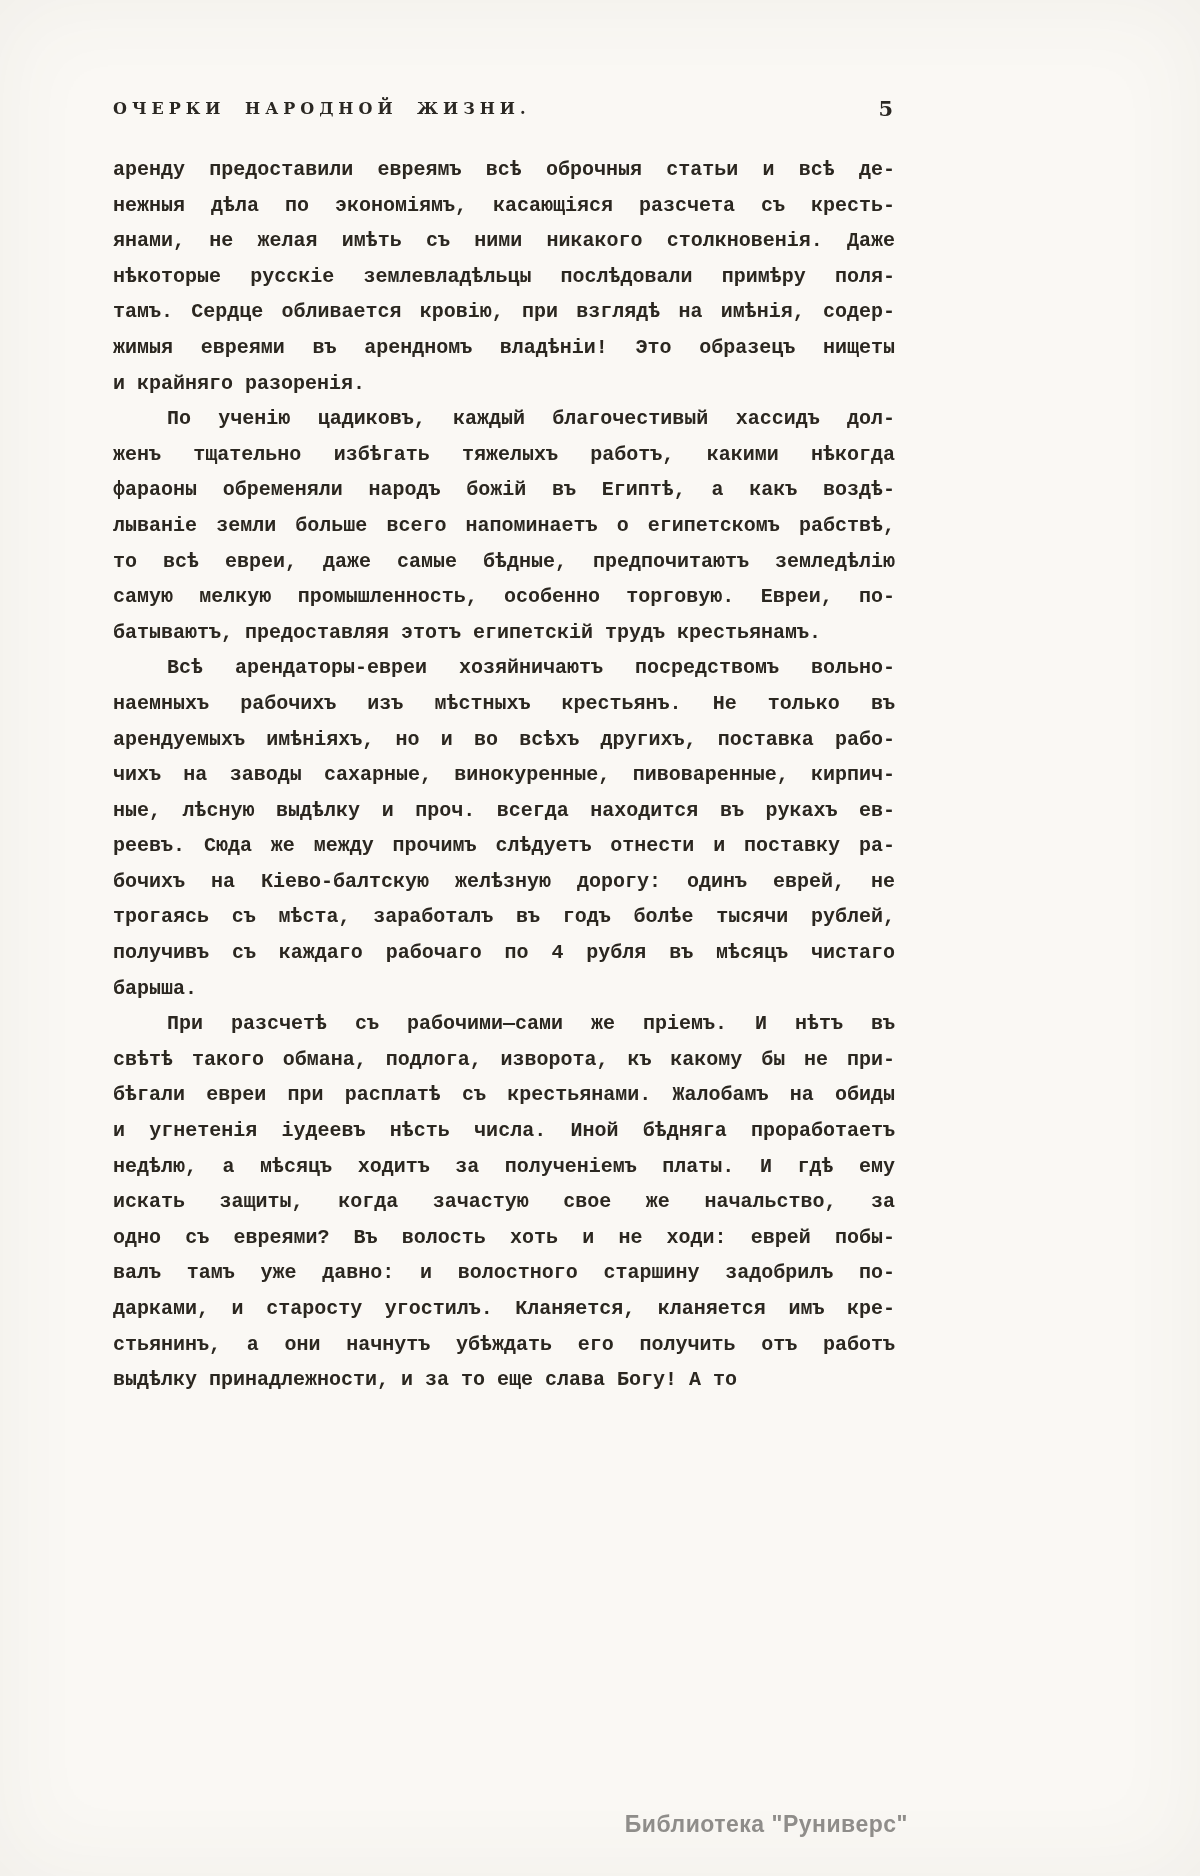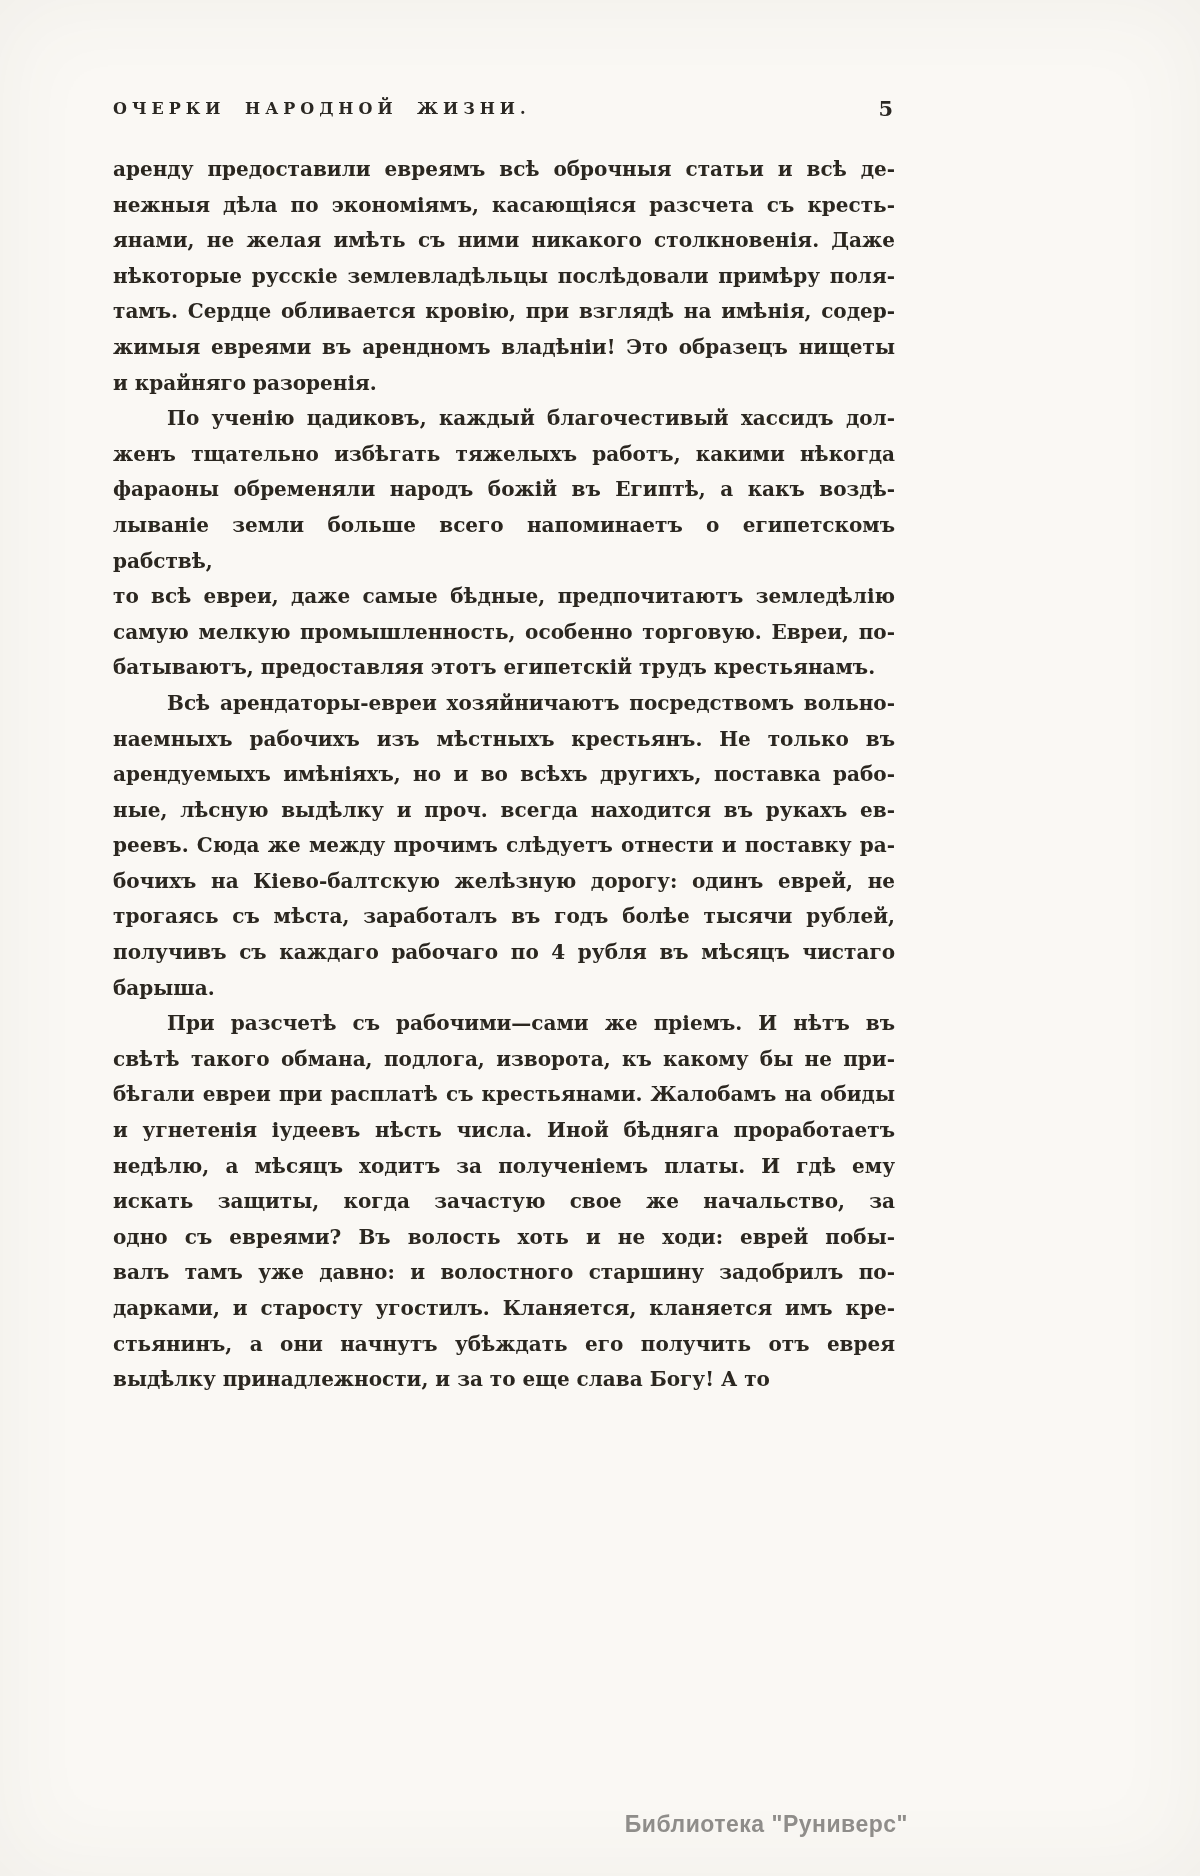--- a/index.html
+++ b/index.html
@@ -46,20 +46,21 @@
   }
   .textblock {
     position: absolute;
     top: 152px;
     left: 113px;
     width: 782px;
     font-size: 20px;
     font-weight: bold;
     line-height: 35.6px;
     color: #2b2720;
+    font-family: Liberation Mono, monospace;
   }
   .line {
     text-align: justify;
     text-align-last: justify;
     white-space: normal;
   }
   .line.last {
     text-align-last: left;
   }
   .line.indent {
@@ -100,35 +101,36 @@
     <div class="line">женъ тщательно избѣгать тяжелыхъ работъ, какими нѣкогда</div>
     <div class="line">фараоны обременяли народъ божій въ Египтѣ, а какъ воздѣ-</div>
     <div class="line">лываніе земли больше всего напоминаетъ о египетскомъ рабствѣ,</div>
     <div class="line">то всѣ евреи, даже самые бѣдные, предпочитаютъ земледѣлію</div>
     <div class="line">самую мелкую промышленность, особенно торговую. Евреи, по-</div>
     <div class="line last">батываютъ, предоставляя этотъ египетскій трудъ крестьянамъ.</div>
 
     <div class="line indent">Всѣ арендаторы-евреи хозяйничаютъ посредствомъ вольно-</div>
     <div class="line">наемныхъ рабочихъ изъ мѣстныхъ крестьянъ. Не только въ</div>
     <div class="line">арендуемыхъ имѣніяхъ, но и во всѣхъ другихъ, поставка рабо-</div>
+    <div class="line">чихъ на заводы сахарные, винокуренные, пивоваренные, кирпич-</div>
     <div class="line">ные, лѣсную выдѣлку и проч. всегда находится въ рукахъ ев-</div>
     <div class="line">реевъ. Сюда же между прочимъ слѣдуетъ отнести и поставку ра-</div>
     <div class="line">бочихъ на Кіево-балтскую желѣзную дорогу: одинъ еврей, не</div>
     <div class="line">трогаясь съ мѣста, заработалъ въ годъ болѣе тысячи рублей,</div>
     <div class="line">получивъ съ каждаго рабочаго по 4 рубля въ мѣсяцъ чистаго</div>
     <div class="line last">барыша.</div>
 
     <div class="line indent">При разсчетѣ съ рабочими—сами же пріемъ. И нѣтъ въ</div>
     <div class="line">свѣтѣ такого обмана, подлога, изворота, къ какому бы не при-</div>
     <div class="line">бѣгали евреи при расплатѣ съ крестьянами. Жалобамъ на обиды</div>
     <div class="line">и угнетенія іудеевъ нѣсть числа. Иной бѣдняга проработаетъ</div>
     <div class="line">недѣлю, а мѣсяцъ ходитъ за полученіемъ платы. И гдѣ ему</div>
     <div class="line">искать защиты, когда зачастую свое же начальство, за</div>
     <div class="line">одно съ евреями? Въ волость хоть и не ходи: еврей побы-</div>
     <div class="line">валъ тамъ уже давно: и волостного старшину задобрилъ по-</div>
     <div class="line">дарками, и старосту угостилъ. Кланяется, кланяется имъ кре-</div>
-    <div class="line">стьянинъ, а они начнутъ убѣждать его получить отъ еврея</div>
+    <div class="line">стьянинъ, а они начнутъ убѣждать его получить отъ работъ</div>
     <div class="line last">выдѣлку принадлежности, и за то еще слава Богу! А то</div>
   </div>
 
   <div class="watermark">Библиотека "Руниверс"</div>
 
 </div>
 
 </body></html>

